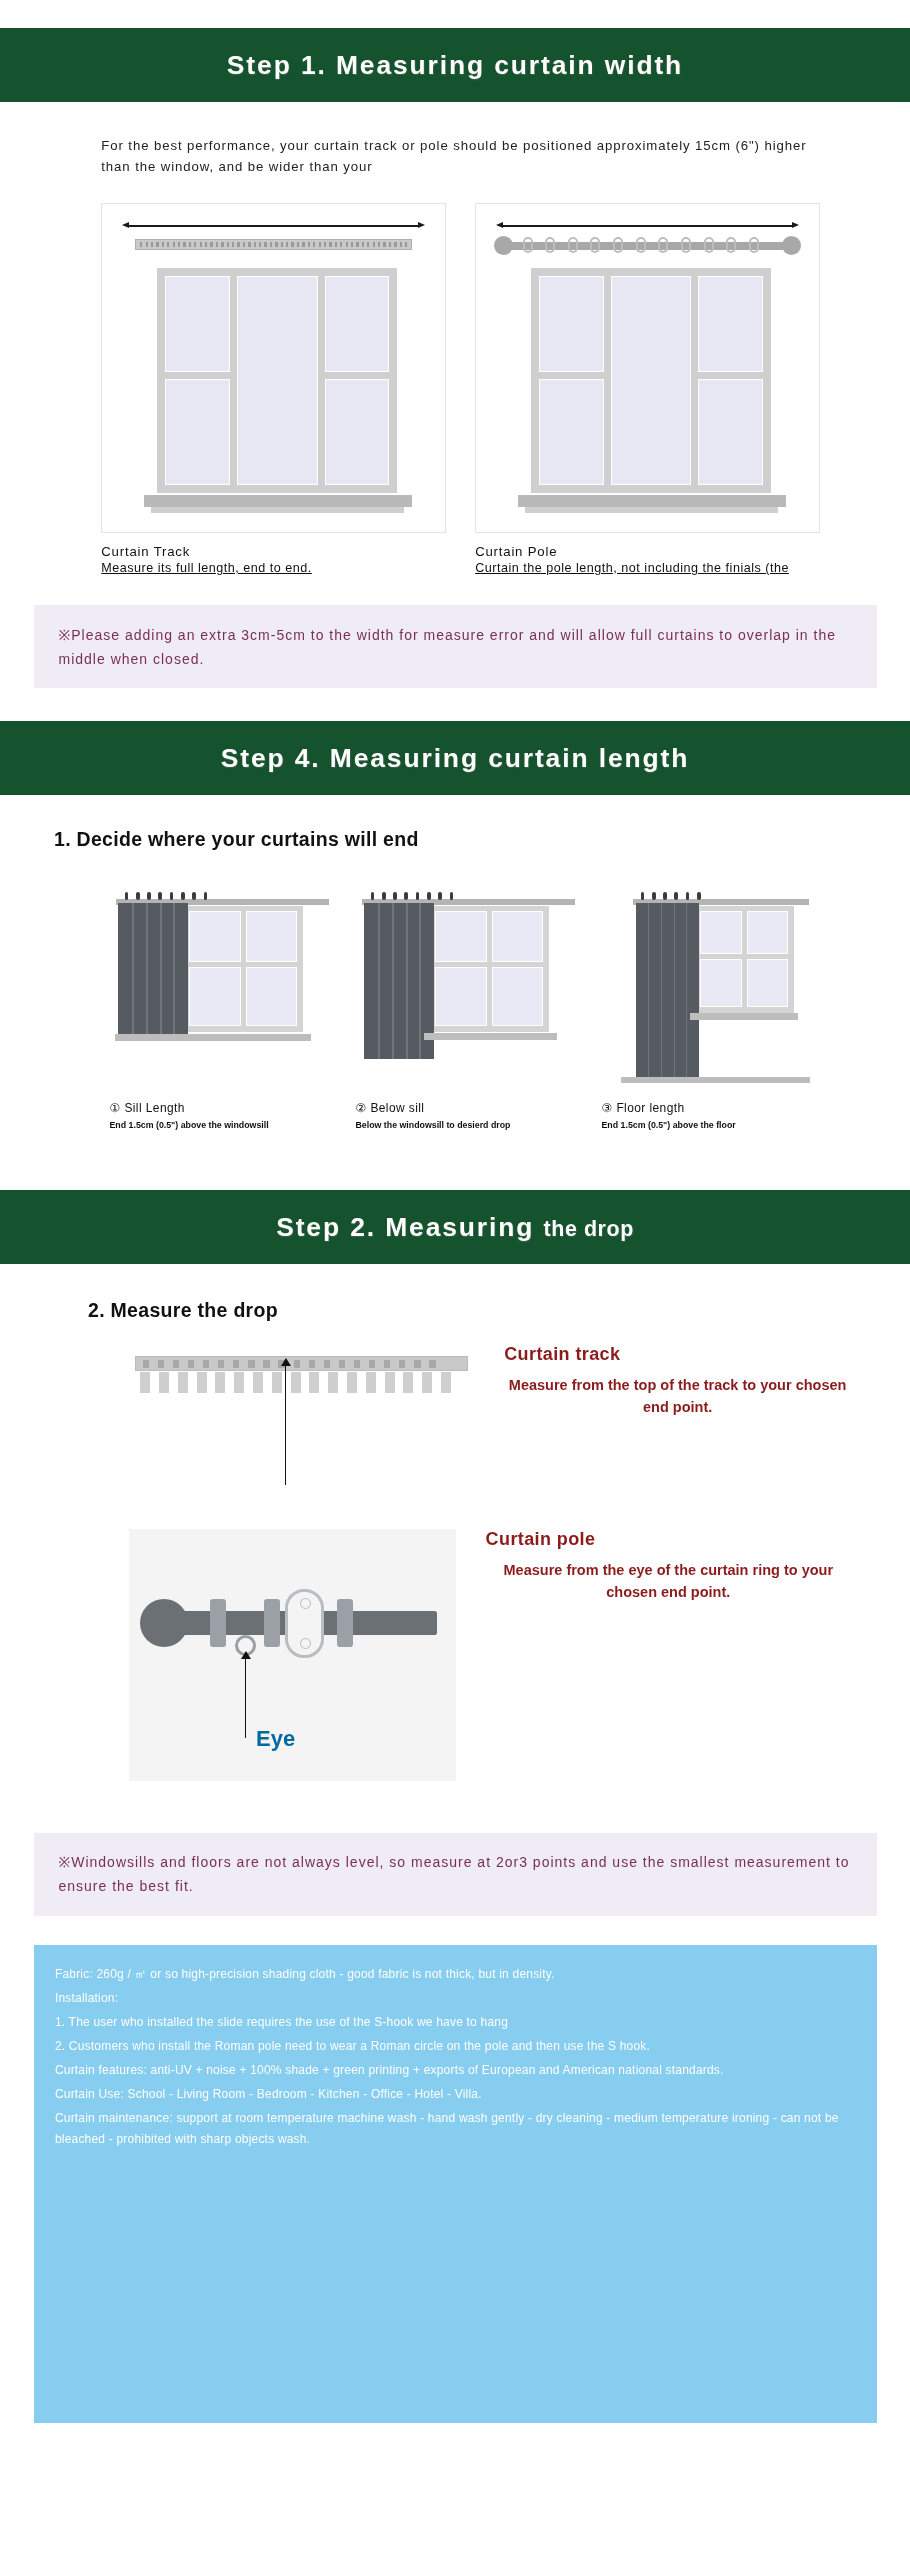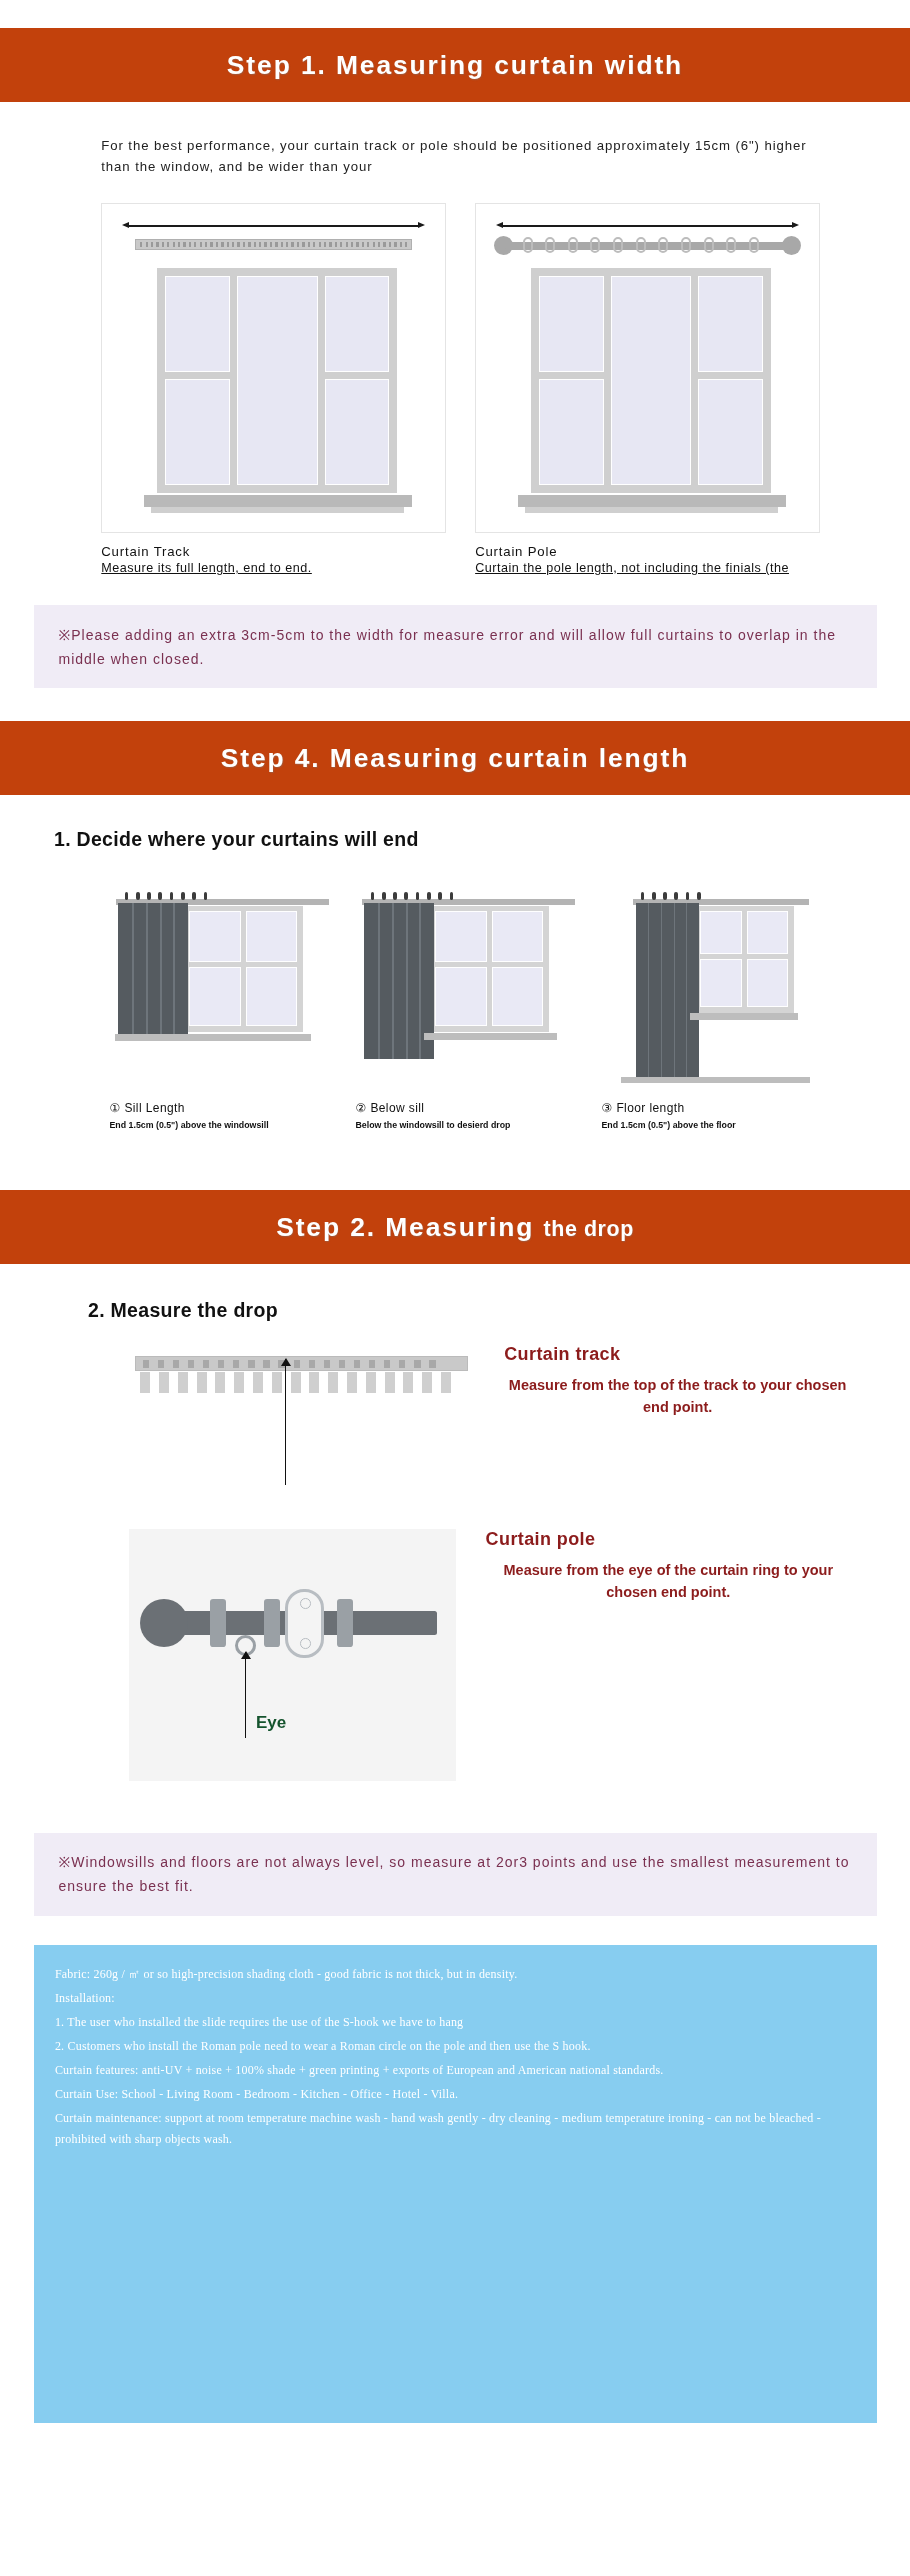--- a/index.html
+++ b/index.html
@@ -12,21 +12,21 @@
   }
   .page {
     width: 910px;
     min-height: 2576px;
     position: relative;
     padding: 0;
   }
 
   
   .step-banner {
-    background: #c2410c;
+    background: #14532d;
     height: 74px;
     display: flex;
     align-items: center;
     justify-content: center;
     margin-top: 28px;
   }
   .step-banner .txt {
     color: #ffffff;
     font-size: 26.4px;
     letter-spacing: 1.9px;
@@ -241,31 +241,30 @@
     content: ""; position: absolute; left: 12px; width: 8.8px; height: 8.8px;
     border: 1.9px solid #b8bdc2; border-radius: 50%;
   }
   .pole-fig-ringplate:before { top: 6.3px; }
   .pole-fig-ringplate:after  { bottom: 6.3px; }
   .pole-fig-eye {
     position: absolute; left: 106px; top: 106px; width: 21.4px; height: 21.4px;
     border: 3.1px solid #9aa0a5; border-radius: 50%; background: #f4f4f4;
   }
   .eye-label {
-    position: absolute; left: 127px; top: 184px; font-size: 17px; font-weight: bold; color: #14532d;
+    position: absolute; left: 127px; top: 197px; font-size: 22px; font-weight: bold; color: #0369a1;
   }
 
   
   .info {
     background: #87cdf0;
     width: 843px;
     margin: 29px auto 0 auto;
     padding: 19px 21.4px 25px 21.4px;
     min-height: 478px;
-    font-family: Liberation Serif, serif;
   }
   .info p {
     color: #ffffff;
     font-size: 12px;
     line-height: 21.4px;
     margin: 0 0 2.5px 0;
     letter-spacing: 0.2px;
   }
 </style>
 </head>

